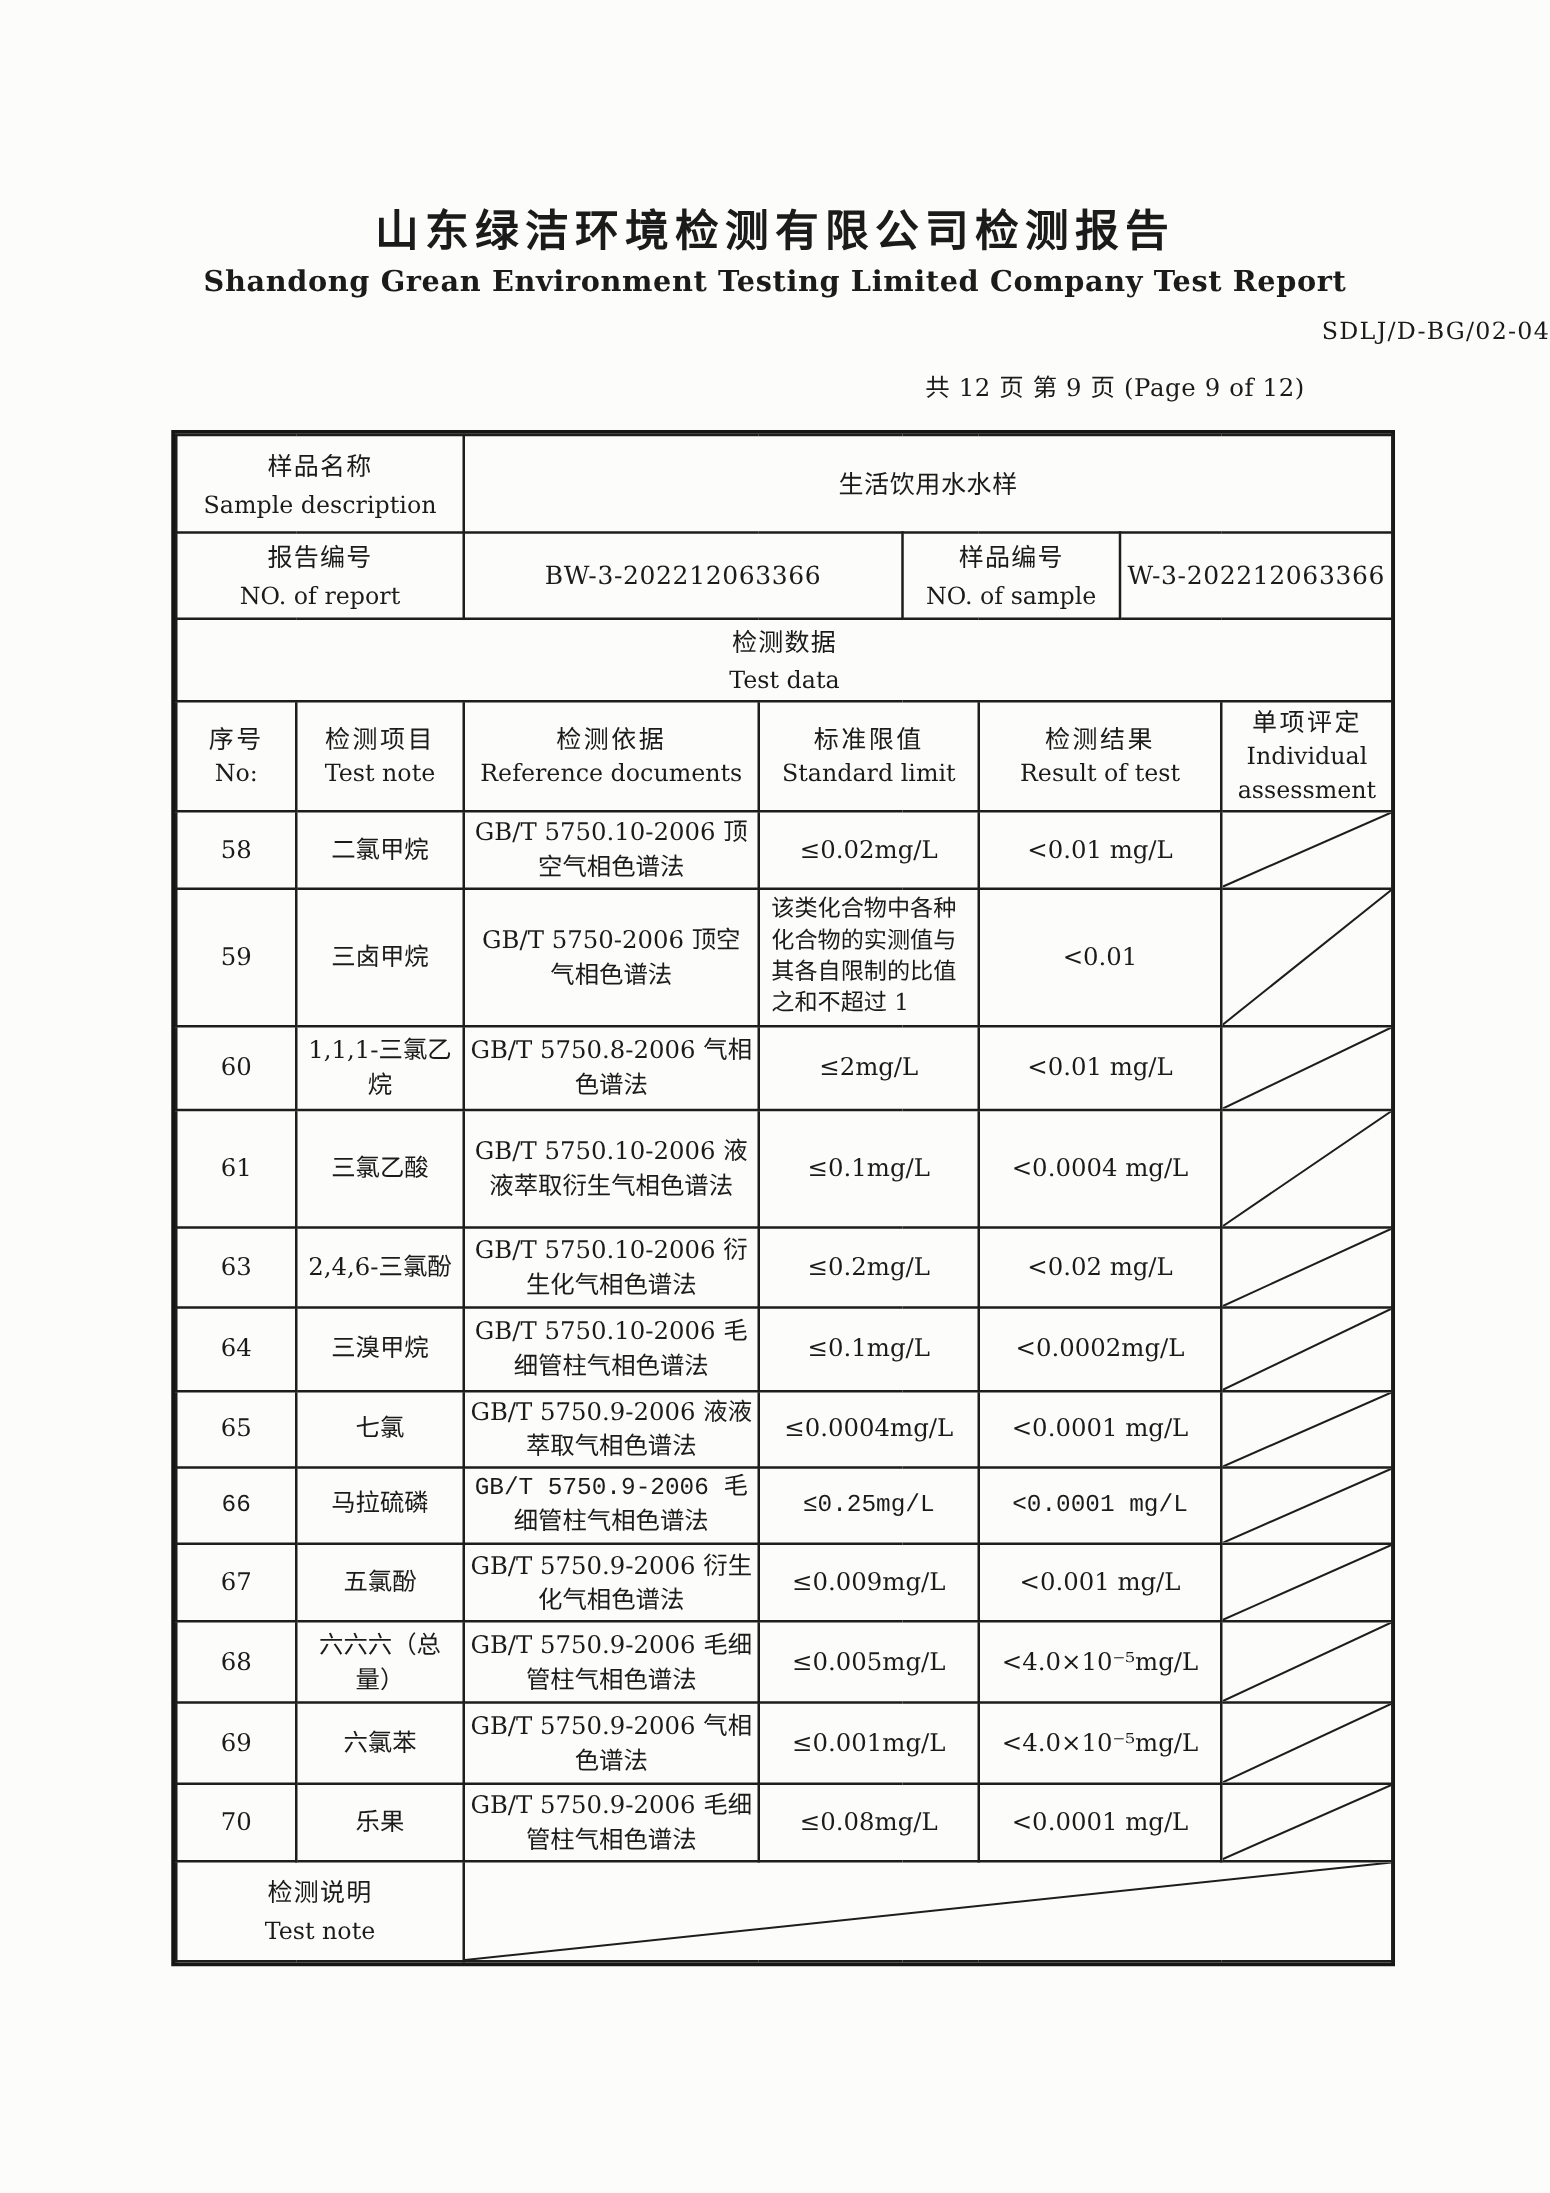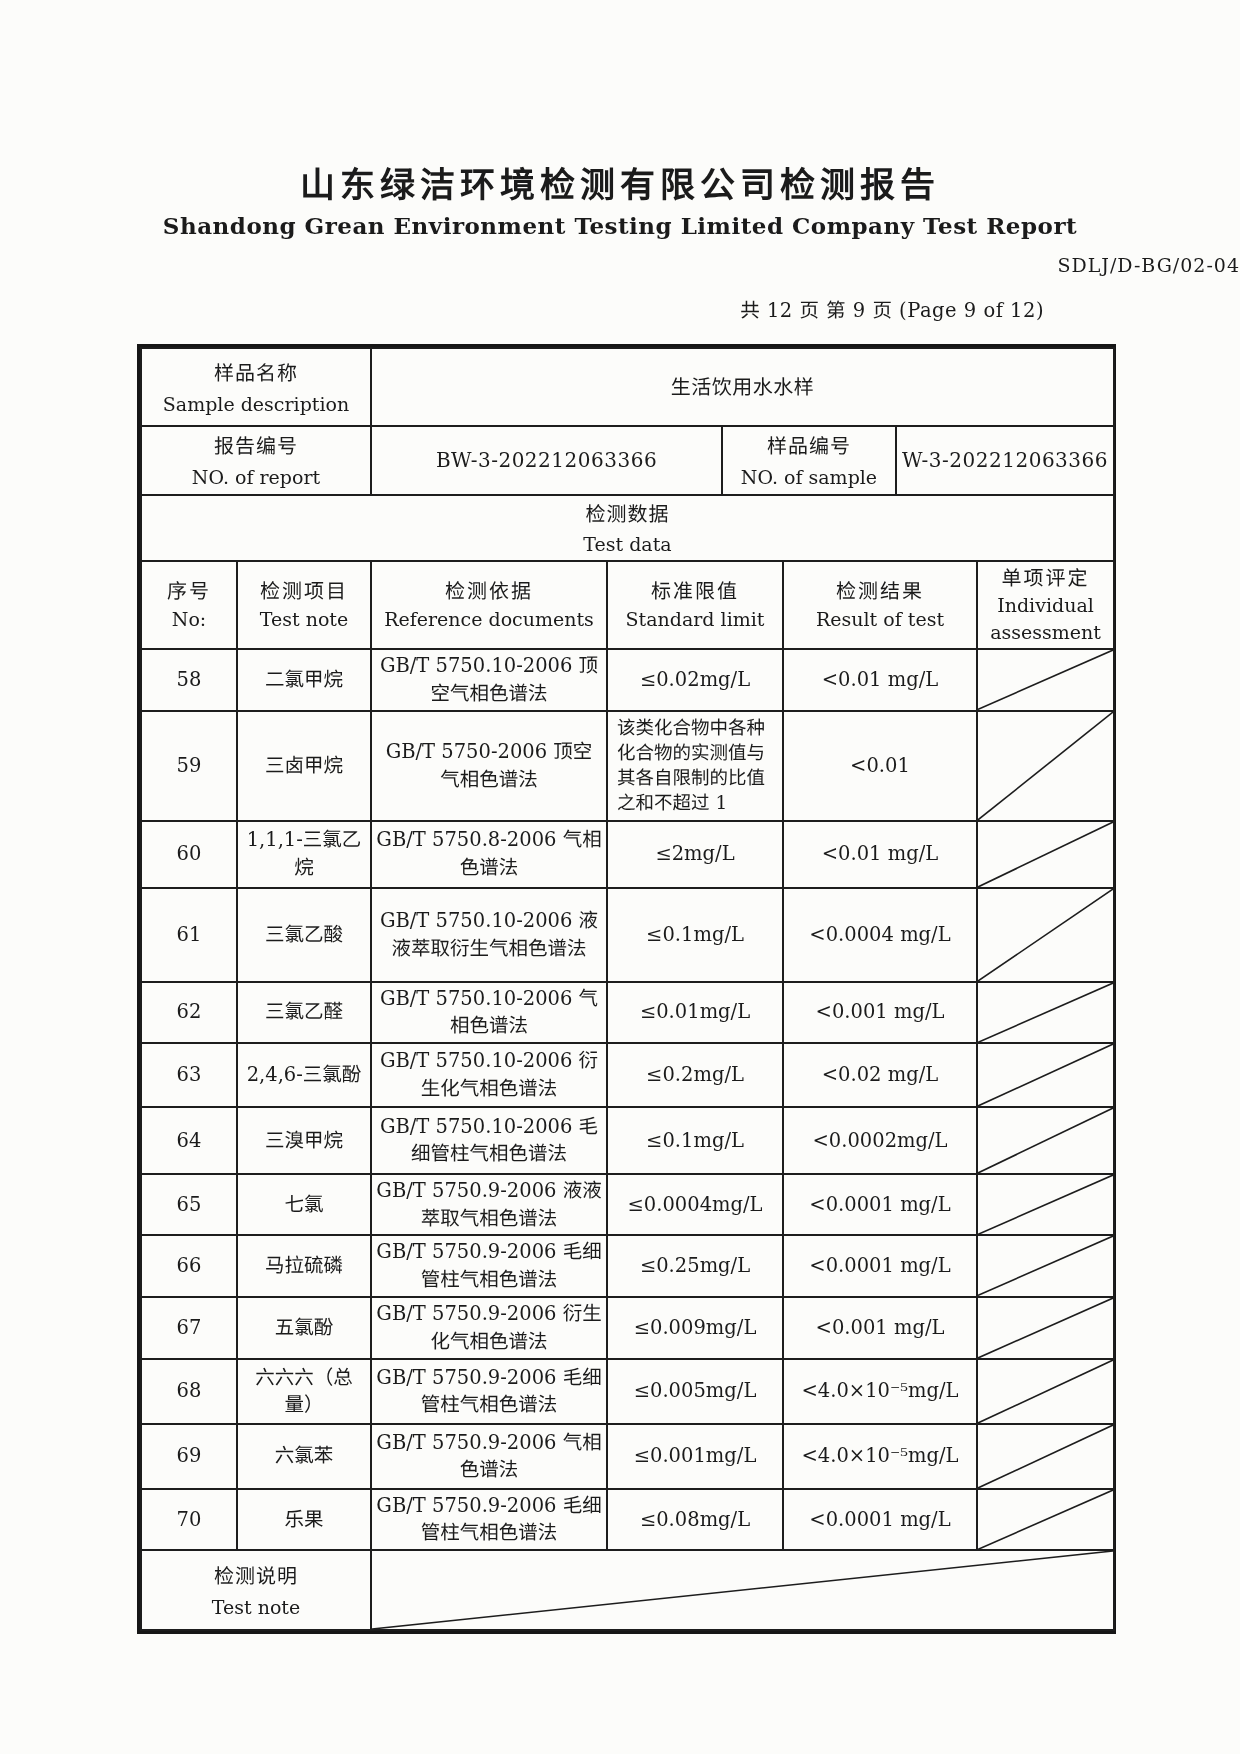--- a/index.html
+++ b/index.html
@@ -182,32 +182,20 @@
     <td class="c-item">三氯乙酸</td>
     <td class="c-ref">GB/T 5750.10-2006 液液萃取衍生气相色谱法</td>
     <td class="c-limit" colspan="2">≤0.1mg/L</td>
     <td class="c-result" colspan="2">&lt;0.0004 mg/L</td>
     <td class="c-assess">
       <svg class="diag" preserveAspectRatio="none" viewBox="0 0 100 100">
                 <line x1="0" y1="100" x2="100" y2="0"></line>
               </svg>
     </td>
   </tr>
-          <tr style="height: 54px;">
-    <td class="c-no">62</td>
-    <td class="c-item">三氯乙醛</td>
-    <td class="c-ref">GB/T 5750.10-2006 气相色谱法</td>
-    <td class="c-limit" colspan="2">≤0.01mg/L</td>
-    <td class="c-result" colspan="2">&lt;0.001 mg/L</td>
-    <td class="c-assess">
-      <svg class="diag" preserveAspectRatio="none" viewBox="0 0 100 100">
-                <line x1="0" y1="100" x2="100" y2="0"></line>
-              </svg>
-    </td>
-  </tr>
           <tr style="height: 64px;">
     <td class="c-no">63</td>
     <td class="c-item">2,4,6-三氯酚</td>
     <td class="c-ref">GB/T 5750.10-2006 衍生化气相色谱法</td>
     <td class="c-limit" colspan="2">≤0.2mg/L</td>
     <td class="c-result" colspan="2">&lt;0.02 mg/L</td>
     <td class="c-assess">
       <svg class="diag" preserveAspectRatio="none" viewBox="0 0 100 100">
                 <line x1="0" y1="100" x2="100" y2="0"></line>
               </svg>
@@ -230,21 +218,21 @@
     <td class="c-item">七氯</td>
     <td class="c-ref">GB/T 5750.9-2006 液液萃取气相色谱法</td>
     <td class="c-limit" colspan="2">≤0.0004mg/L</td>
     <td class="c-result" colspan="2">&lt;0.0001 mg/L</td>
     <td class="c-assess">
       <svg class="diag" preserveAspectRatio="none" viewBox="0 0 100 100">
                 <line x1="0" y1="100" x2="100" y2="0"></line>
               </svg>
     </td>
   </tr>
-          <tr style="height: 48px;">
+          <tr style="height: 48px; font-family: Liberation Mono, monospace;">
     <td class="c-no">66</td>
     <td class="c-item">马拉硫磷</td>
     <td class="c-ref">GB/T 5750.9-2006 毛细管柱气相色谱法</td>
     <td class="c-limit" colspan="2">≤0.25mg/L</td>
     <td class="c-result" colspan="2">&lt;0.0001 mg/L</td>
     <td class="c-assess">
       <svg class="diag" preserveAspectRatio="none" viewBox="0 0 100 100">
                 <line x1="0" y1="100" x2="100" y2="0"></line>
               </svg>
     </td>

